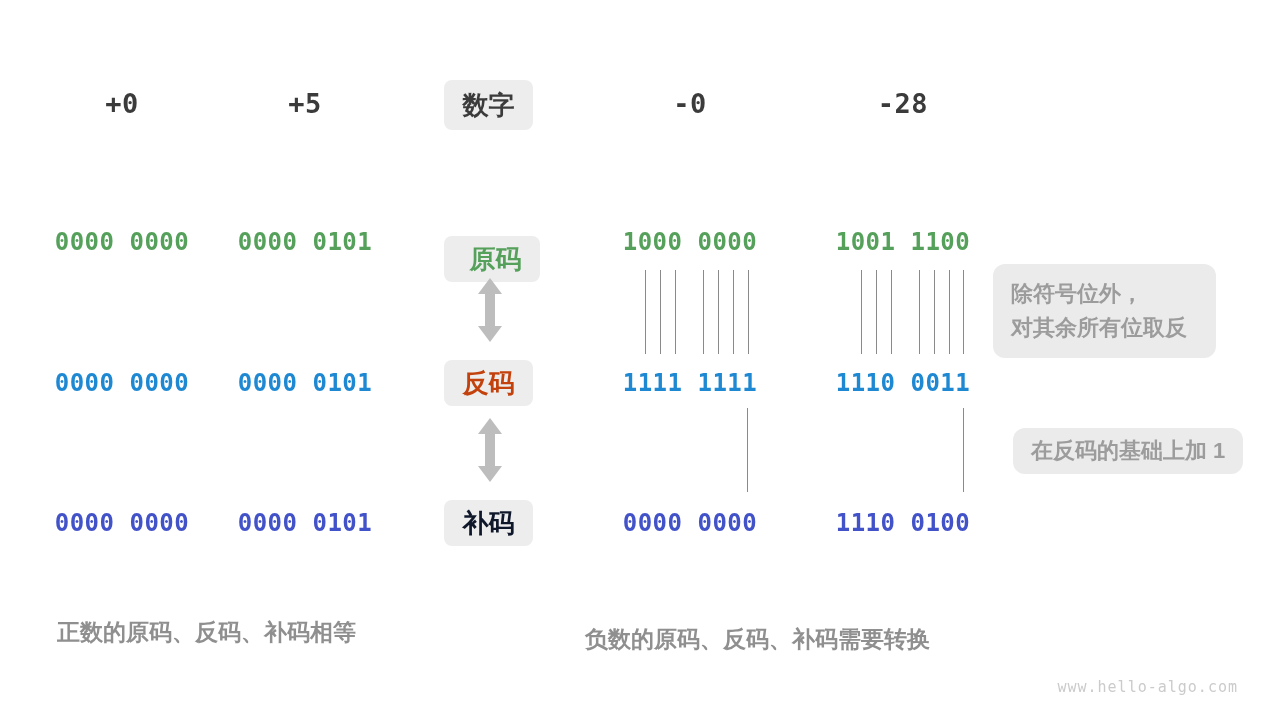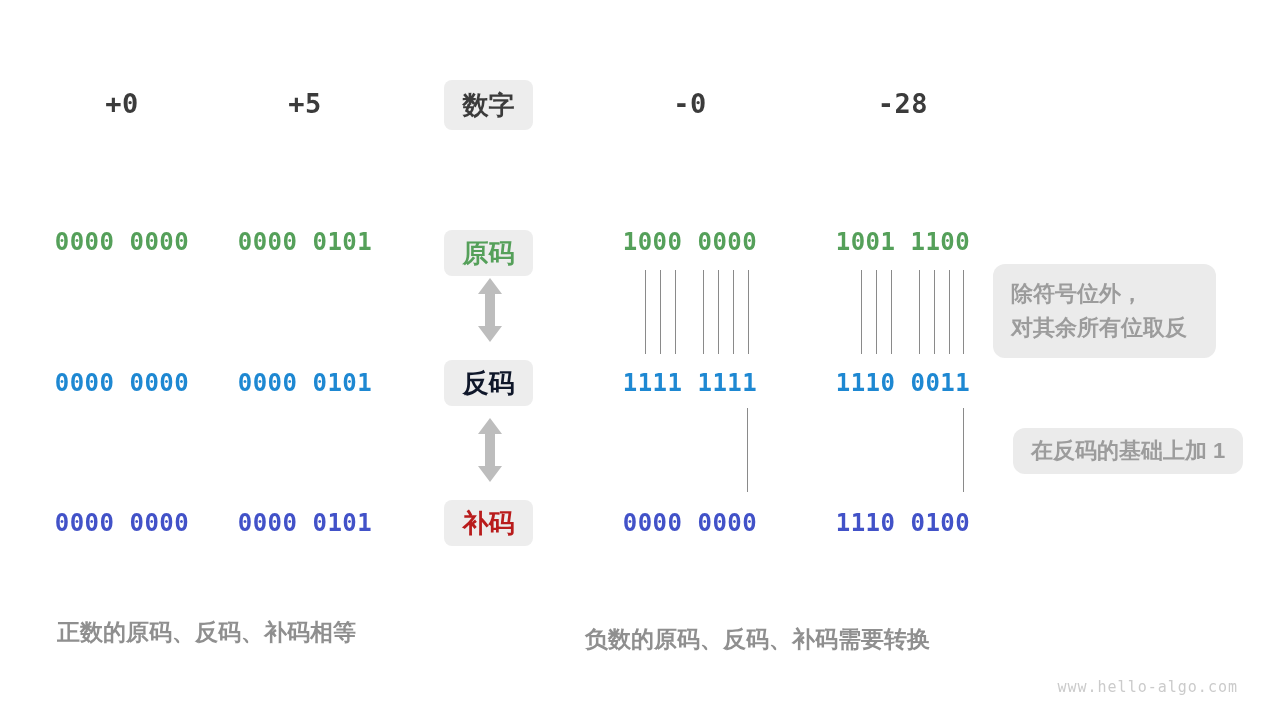--- a/index.html
+++ b/index.html
@@ -15,23 +15,23 @@
   .sign-row{top:228px;color:#55a05a;}
   .ones-row{top:369px;color:#1e88d2;}
   .twos-row{top:509px;color:#4252c8;}
   
   .label-box{
     position:absolute;left:444px;width:89px;height:46px;background:#ededed;border-radius:8px;
     display:flex;align-items:center;justify-content:center;
     font-size:26px;font-weight:700;color:#3b3b3b;
   }
   .lb-number{top:80px;height:50px;}
-  .lb-sign{top:230px;color:#55a05a;}
-  .lb-ones{top:360px;color:#0f172a;}
-  .lb-twos{top:500px;color:#b91c1c;}
+  .lb-sign{top:236px;color:#55a05a;padding-left:7px;}
+  .lb-ones{top:360px;color:#c2410c;}
+  .lb-twos{top:500px;color:#0f172a;}
   
   .vline{position:absolute;width:1px;background:#8a8a8a;}
   .flip-line{top:270px;height:84px;}
   .addone-line{top:408px;height:84px;}
   
   .arrow{position:absolute;left:478px;width:24px;height:64px;}
   .arrow-1{top:278px;}  .arrow-2{top:418px;}
   
   .note{
     position:absolute;background:#ebebeb;border-radius:12px;color:#9c9c9c;

